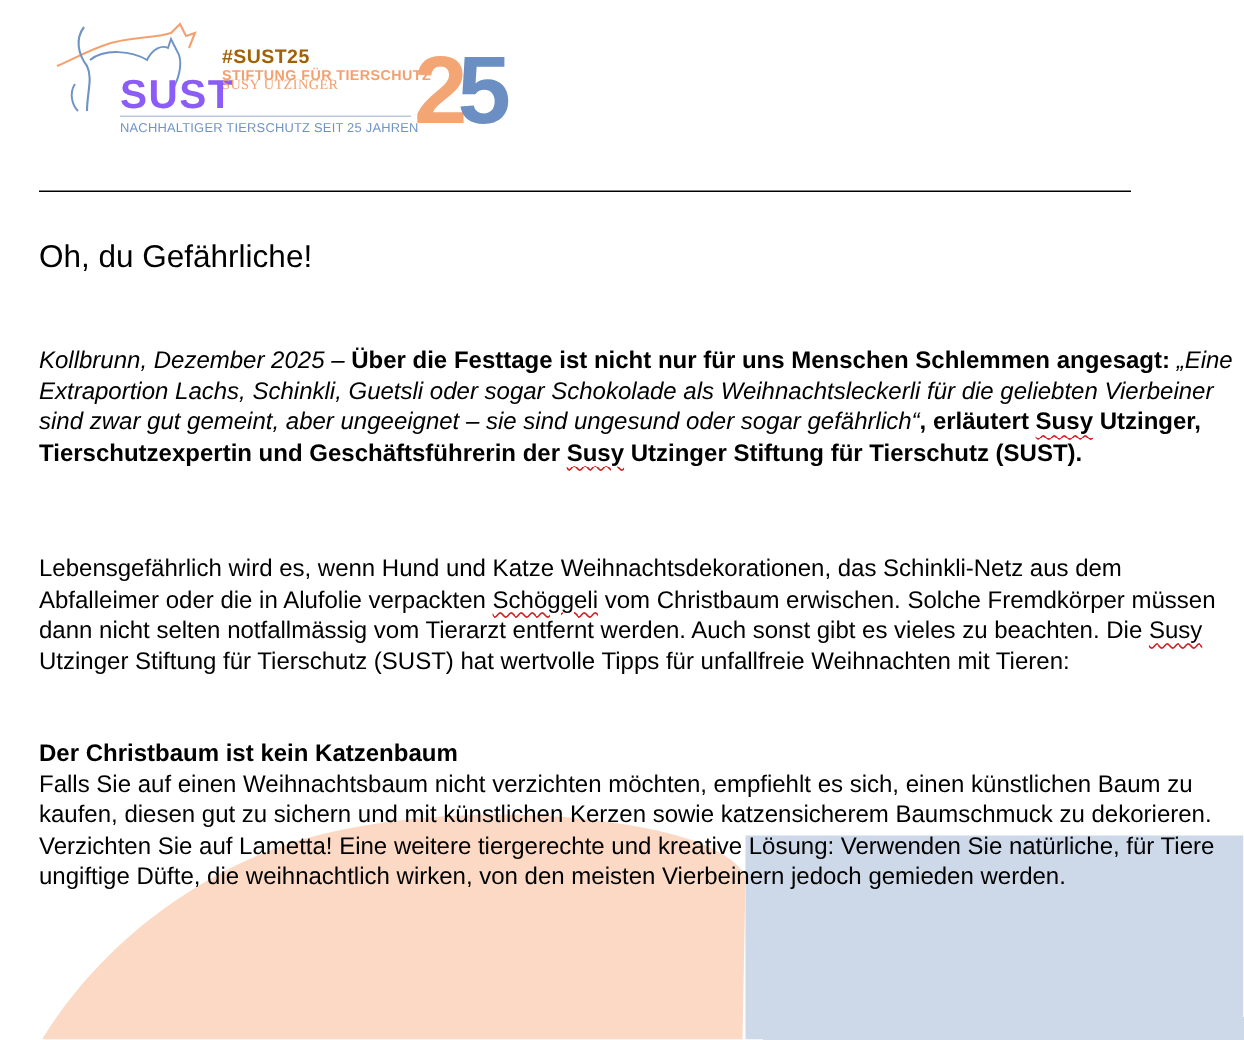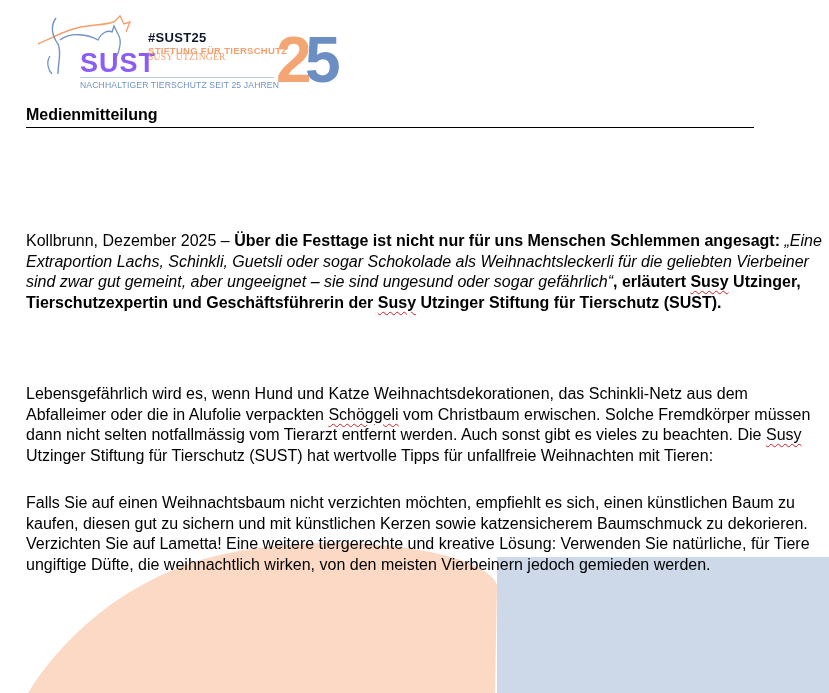--- a/index.html
+++ b/index.html
@@ -6,44 +6,44 @@
   body {
     width: 829px; height: 693px; overflow: hidden; position: relative;
     background: #ffffff;
     font-family: "Liberation Sans", "DejaVu Sans", sans-serif;
     color: #000;
   }
   .bg-layer { position: absolute; left: 0; top: 0; width: 829px; height: 693px; z-index: 0; }
   .content { position: absolute; left: 0; top: 0; width: 829px; height: 693px; z-index: 1; }
 
   .logo { position: absolute; left: 36px; top: 10px; width: 310px; height: 82px; }
-  .logo .hashtag { position: absolute; left: 112px; top: 20px; font-size: 13px; font-weight: bold; color: #0f172a; letter-spacing: 0.3px; }
+  .logo .hashtag { position: absolute; left: 112px; top: 20px; font-size: 13px; font-weight: bold; color: #a16207; letter-spacing: 0.3px; }
   .logo .sust { position: absolute; left: 44px; top: 40px; font-size: 27px; font-weight: bold; color: #8b5cf6; letter-spacing: 1px; line-height: 27px; }
   .logo .sub1 { position: absolute; left: 112px; top: 42px; font-size: 9.5px; color: #f4a06e; letter-spacing: 0.3px; font-family: Liberation Serif, serif; }
   .logo .sub2 { position: absolute; left: 112px; top: 35px; font-size: 9.5px; font-weight: bold; color: #f4a06e; letter-spacing: 0.3px; text-align: right; }
   .logo .tagline { position: absolute; left: 44px; top: 70px; font-size: 8.6px; color: #6f93c6; letter-spacing: 0.15px; white-space: nowrap; }
   .logo .rule { position: absolute; left: 44px; top: 67px; width: 194px; height: 1px; background: #b9c8e0; }
   .logo .big25 { position: absolute; left: 240px; top: 18px; height: 70px; width: 70px; }
   .logo .big2 { position: absolute; left: 0; top: 0; font-size: 64px; font-weight: bold; color: #f4a574; line-height: 64px; }
   .logo .big5 { position: absolute; left: 29px; top: 0; font-size: 64px; font-weight: bold; color: #6c8fc3; line-height: 64px; }
   .logo svg.cat { position: absolute; left: 0; top: 0; }
 
   .section-label { position: absolute; left: 26px; top: 106px; font-size: 16px; font-weight: bold; }
   .section-rule { position: absolute; left: 26px; top: 127px; width: 728px; height: 1.3px; background: #000; }
 
   .title1 { position: absolute; left: 26px; top: 160px; font-size: 21px; }
   .title2 { position: absolute; left: 26px; top: 184px; font-size: 21px; font-weight: bold; }
 
   .lead { position: absolute; left: 26px; top: 231px; width: 800px; font-size: 16px; line-height: 20.6px; font-weight: bold; }
-  .lead .it { font-weight: normal; }
+  .lead .it { font-style: italic; font-weight: normal; }
   .lead .bi { font-style: italic; font-weight: normal; }
   .squig { text-decoration: underline wavy #d02020; text-decoration-thickness: 1px; text-underline-offset: 3px; }
 
   .para { position: absolute; left: 26px; width: 800px; font-size: 16px; line-height: 20.6px; }
-  .p1 { top: 384px; }
+  .p1 { top: 370px; }
   .sub-heading { font-weight: bold; }
   .p2 { top: 493px; }
 </style>
 </head>
 <body>
 
 <svg class="bg-layer" width="829" height="693" viewBox="0 0 829 693">
   <rect x="497" y="557" width="332" height="136" fill="#cdd8e8"></rect>
   <path d="M 28 693 C 60 640, 120 585, 200 560 C 270 540, 360 538, 430 552 C 470 560, 492 572, 497 585 L 495 693 Z" fill="#fbd9c4"></path>
 </svg>
@@ -62,25 +62,26 @@
     <div class="sub1">SUSY UTZINGER</div>
     <div class="sub2">STIFTUNG FÜR TIERSCHUTZ</div>
     <div class="rule"></div>
     <div class="tagline">NACHHALTIGER TIERSCHUTZ SEIT 25 JAHREN</div>
     <div class="big25">
       <span class="big2">2</span>
       <span class="big5">5</span>
     </div>
   </div>
 
-  <div class="section-label">Medienmitteilung</div>
   <div class="section-rule"></div>
 
+  <div class="title1">Oh, du Gefährliche!</div>
 
   <div class="lead"><span class="it">Kollbrunn, Dezember 2025 – </span><span>Über die Festtage ist nicht nur für uns Menschen Schlemmen angesagt: </span><span class="bi">„Eine Extraportion Lachs, Schinkli, Guetsli oder sogar Schokolade als Weihnachtsleckerli für die geliebten Vierbeiner sind zwar gut gemeint, aber ungeeignet – sie sind ungesund oder sogar gefährlich“</span><span>, erläutert </span><span class="squig">Susy</span><span> Utzinger, Tierschutzexpertin und Geschäftsführerin der </span><span class="squig">Susy</span><span> Utzinger Stiftung für Tierschutz (SUST).</span></div>
 
   <div class="para p1"><span>Lebensgefährlich wird es, wenn Hund und Katze Weihnachtsdekorationen, das Schinkli-Netz aus dem Abfalleimer oder die in Alufolie verpackten </span><span class="squig">Schöggeli</span><span> vom Christbaum erwischen. Solche Fremdkörper müssen dann nicht selten notfallmässig vom Tierarzt entfernt werden. Auch sonst gibt es vieles zu beachten. Die </span><span class="squig">Susy</span><span> Utzinger Stiftung für Tierschutz (SUST) hat wertvolle Tipps für unfallfreie Weihnachten mit Tieren:</span></div>
 
   <div class="para p2">
+    <div class="sub-heading">Der Christbaum ist kein Katzenbaum</div>
     <div>Falls Sie auf einen Weihnachtsbaum nicht verzichten möchten, empfiehlt es sich, einen künstlichen Baum zu kaufen, diesen gut zu sichern und mit künstlichen Kerzen sowie katzensicherem Baumschmuck zu dekorieren. Verzichten Sie auf Lametta! Eine weitere tiergerechte und kreative Lösung: Verwenden Sie natürliche, für Tiere ungiftige Düfte, die weihnachtlich wirken, von den meisten Vierbeinern jedoch gemieden werden.</div>
   </div>
 
 </div>
 
 </body></html>

